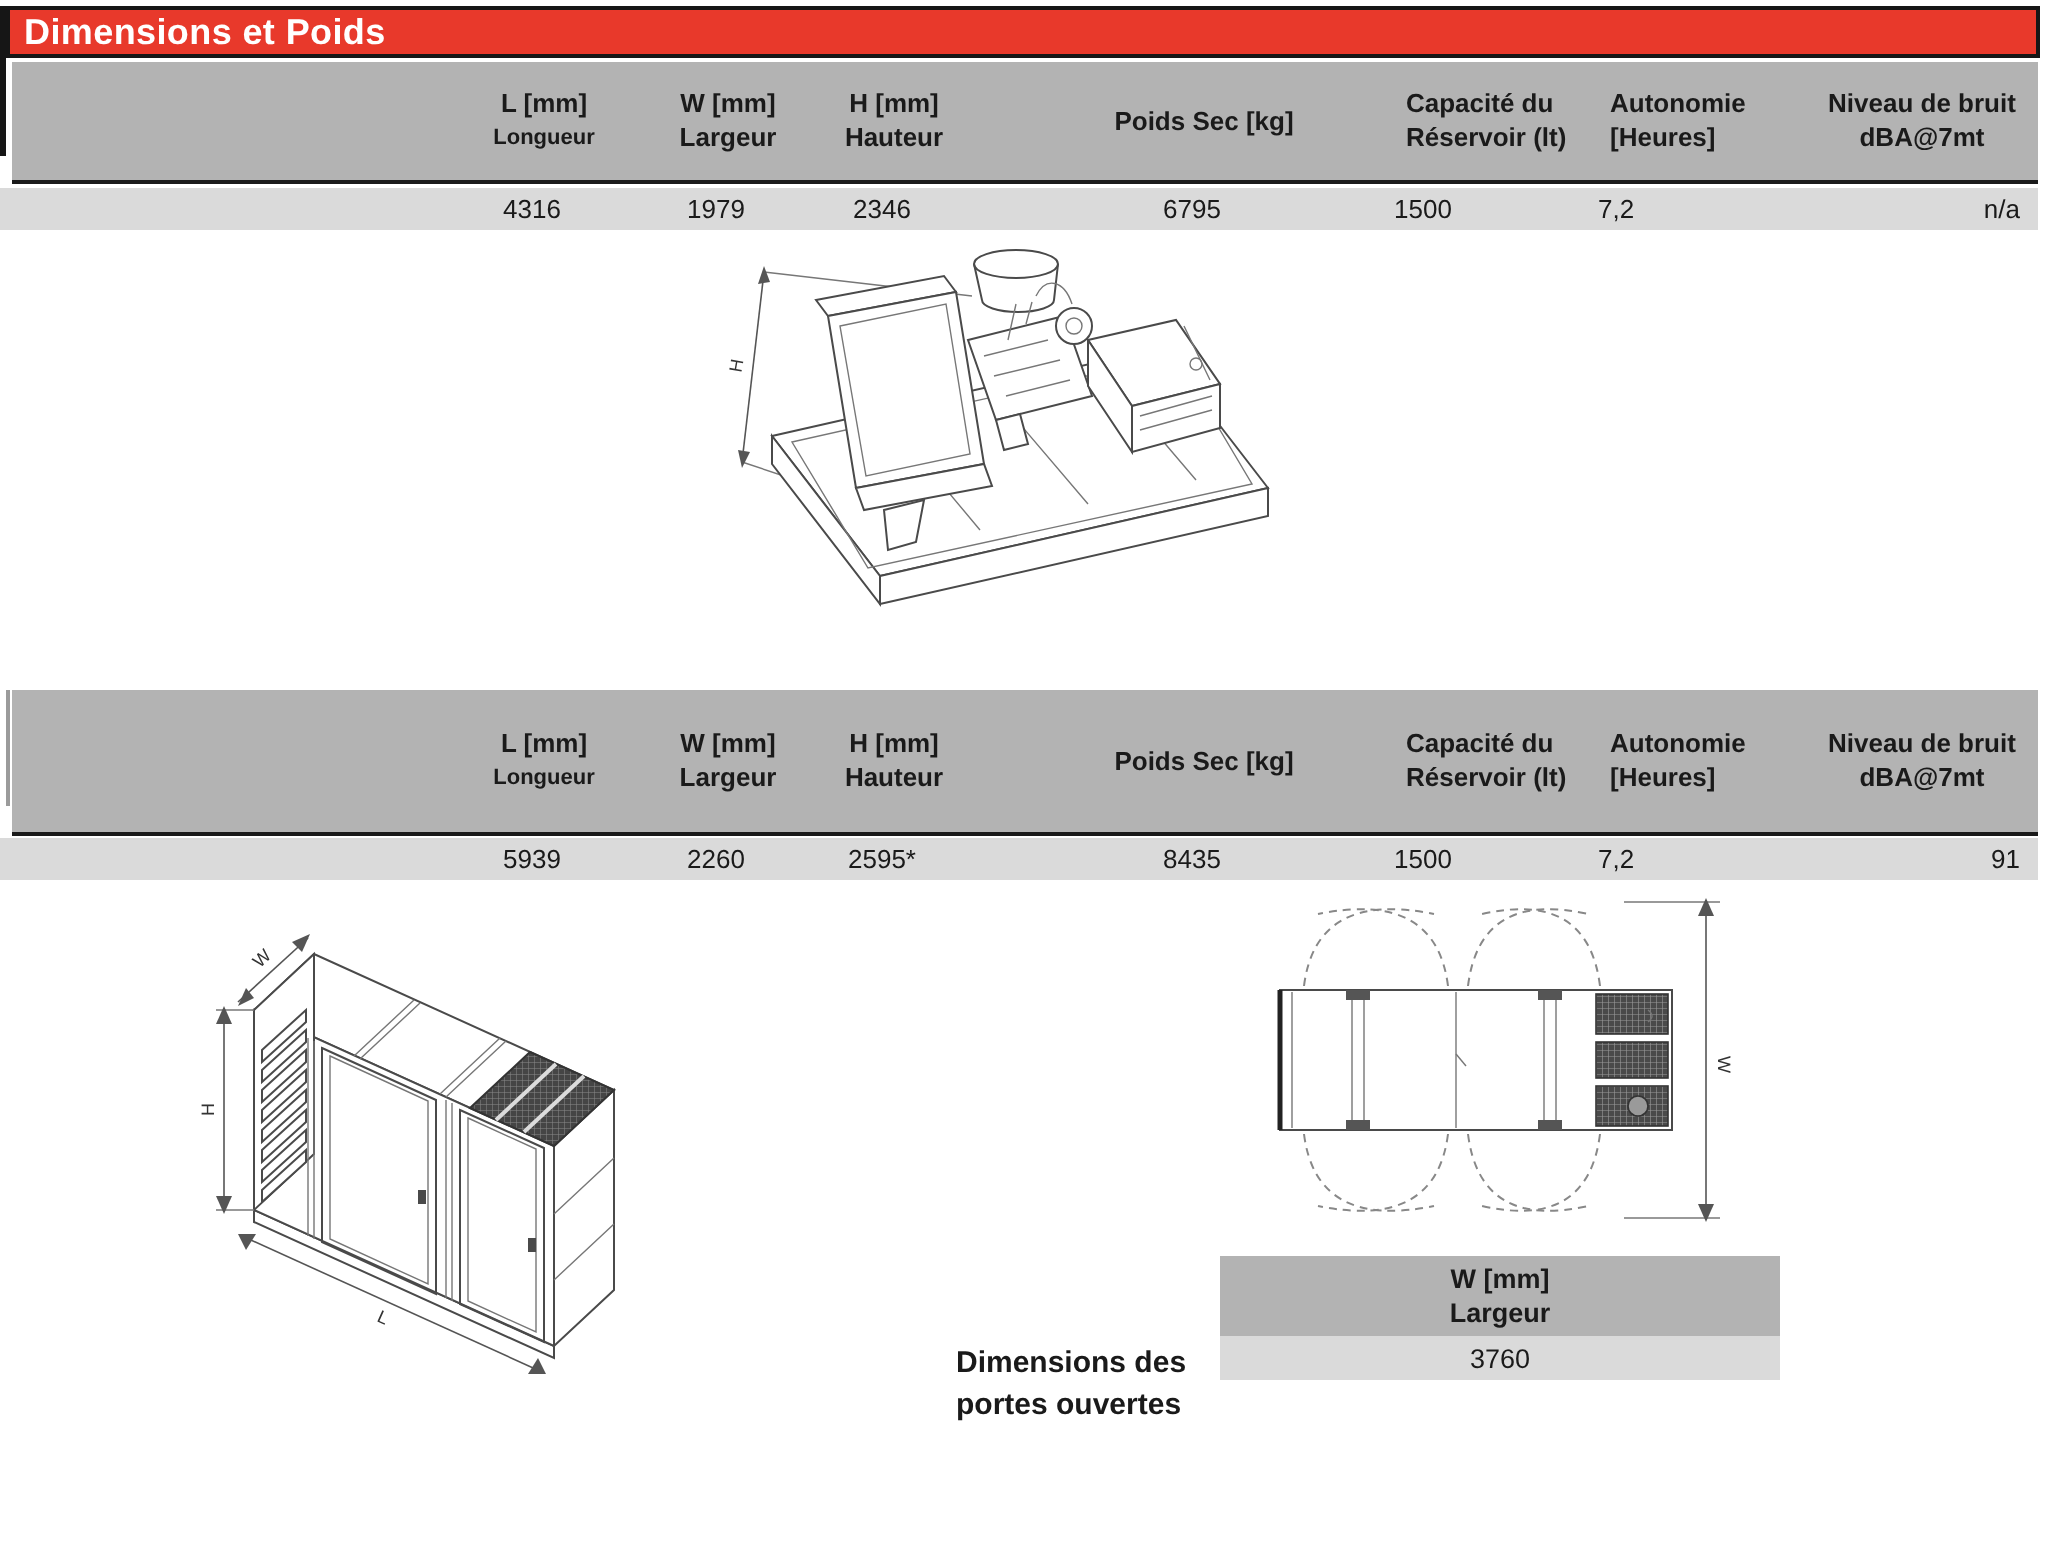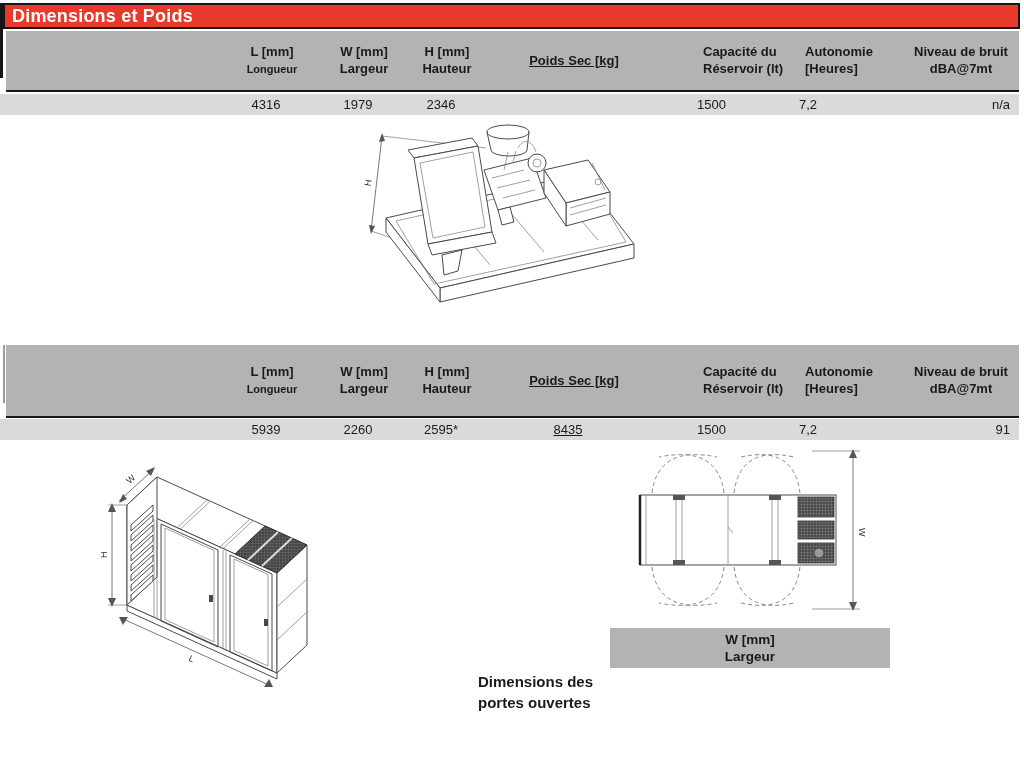--- a/index.html
+++ b/index.html
@@ -36,21 +36,21 @@
   .cell { position:absolute; top:0; height:100%; display:flex; }
   .hcell { flex-direction:column; justify-content:center; gap:3px; text-align:center;
            font-weight:bold; font-size:13px; line-height:14px; }
   .vcell { align-items:center; justify-content:center; }
   .small { font-size:11px; }
 
   .col-label { left:0;    width:240px; text-align:left; justify-content:flex-start; padding-left:8px; }
   .col-l     { left:225px; width:82px; }
   .col-w     { left:322px; width:72px; }
   .col-h     { left:394px; width:94px; }
-  .col-poids { left:488px; width:160px;text-decoration:underline; }
+  .col-poids { left:516px; width:160px; }
   .col-cap   { left:648px; width:150px; text-align:left; align-items:flex-start; padding-left:49px; justify-content:center; }
   .col-auto  { left:792px; width:100px; text-align:left; align-items:flex-start; padding-left:7px; justify-content:center; }
   .col-bruit { left:895px; width:120px; }
   .vcell.col-cap, .vcell.col-auto { align-items:center; justify-content:flex-start; }
   .vcell.col-bruit.right { justify-content:flex-end; padding-right:5px; }
   .rowlabel { font-weight:bold; }
 
   
   .doors-table { position:absolute; left:610px; top:628px; width:280px; }
   .doors-head {
@@ -122,20 +122,21 @@
     <div class="cell hcell col-bruit">
       <span>Niveau de bruit</span>
       <span>dBA@7mt</span>
     </div>
   </div>
 
   <div class="trow trow1">
     <span class="cell vcell col-l">4316</span>
     <span class="cell vcell col-w">1979</span>
     <span class="cell vcell col-h">2346</span>
+    <span class="cell vcell col-poids">6795</span>
     <span class="cell vcell col-cap">1500</span>
     <span class="cell vcell col-auto">7,2</span>
     <span class="cell vcell col-bruit right">n/a</span>
   </div>
 
   <div class="drawing d-open">
     <svg viewBox="0 0 300 215">
 
       <line class="dim" x1="24" y1="18" x2="13" y2="113"></line>
       <line class="thin" x1="24" y1="18" x2="128" y2="30"></line>
@@ -326,20 +327,23 @@
       <polygon class="arrow" points="241,164 237,155 245,155"></polygon>
       <text class="dimtxt" transform="rotate(90 250 84)" x="247" y="87">W</text>
     </svg>
   </div>
 
   <div class="doors-table">
     <div class="doors-head">
       <span>W [mm]</span>
       <span>Largeur</span>
     </div>
+    <div class="doors-val">
+      <span>3760</span>
+    </div>
   </div>
   <div class="doors-caption">
     <div>Dimensions des</div>
     <div>portes ouvertes</div>
   </div>
 
 
 </div>
 
 </body></html>

